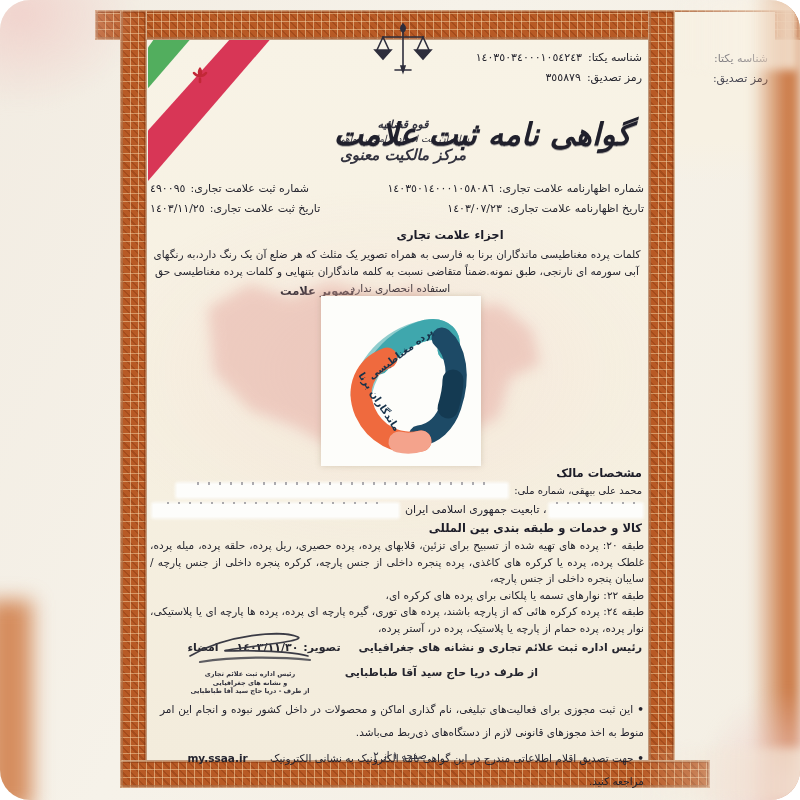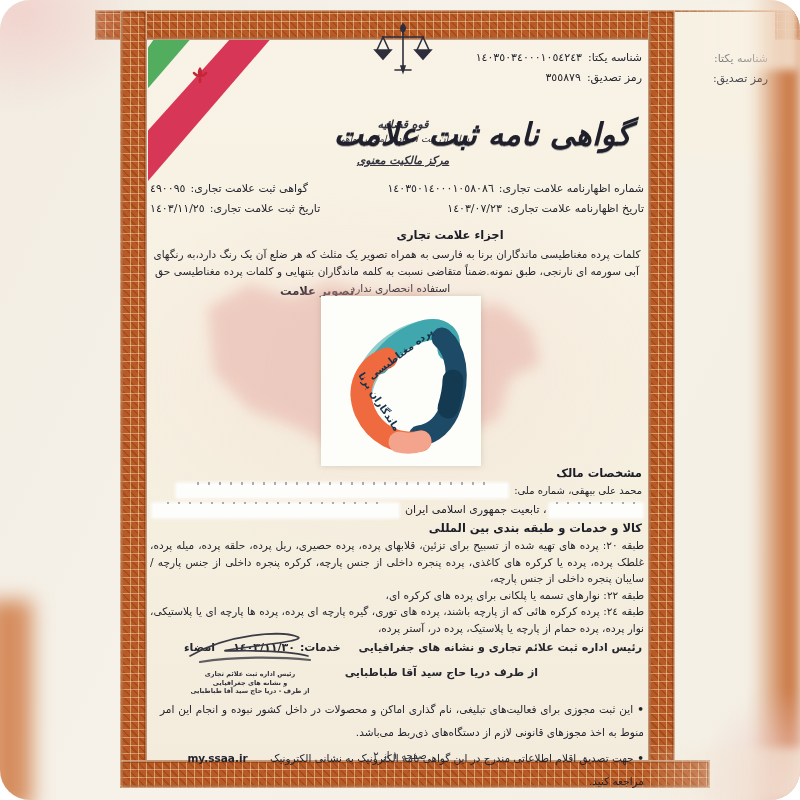--- a/index.html
+++ b/index.html
@@ -91,33 +91,33 @@
         <line x1="51" y1="15" x2="45" y2="28"></line>
         <line x1="51" y1="15" x2="57" y2="28"></line>
         <path d="M43 28 L59 28 L51 37 Z" fill="#2e2e3c"></path>
         <line x1="23" y1="48" x2="39" y2="48"></line>
       </g>
     </svg>
   </div>
   <div class="abs rtl" style="left:318px;top:78px;width:170px;text-align:center;color:#33333f;">
     <div style="font-size:11px;font-weight:bold;font-style:italic;margin-top:40px;">قوه قضائیه</div>
     <div style="font-size:9.5px;font-style:italic;margin-top:2px;">سازمان ثبت اسناد و املاک گواهی</div>
-    <div style="font-size:11px;font-weight:bold;font-style:italic;margin-top:10px;text-decoration:underline;">مرکز مالکیت معنوی</div>
+    <div style="font-size:15px;font-weight:bold;font-style:italic;margin-top:2px;">مرکز مالکیت معنوی</div>
   </div>
 
   <div class="abs rtl" style="left:320px;top:116px;width:325px;text-align:center;font-size:31px;font-weight:bold;font-style:italic;color:#20202c;letter-spacing:-1px;text-shadow:0 .5px 0 rgba(32,32,44,.35);">گواهی نامه ثبت علامت</div>
 
   <div class="abs rtl" style="left:150px;top:182px;width:494px;">
     <div class="row" style="justify-content:space-between;">
       <span class="row" style="gap:5px;">
         <span class="fieldlbl">شماره اظهارنامه علامت تجاری:</span>
         <span class="fieldval">١٤٠٣٥٠١٤٠٠٠١٠٥٨٠٨٦</span>
       </span>
       <span class="row" style="gap:5px;">
-        <span class="fieldlbl">گواهی ثبت علامت تجاری:</span>
+        <span class="fieldlbl">شماره ثبت علامت تجاری:</span>
         <span class="fieldval">٤٩٠٠٩٥</span>
       </span>
     </div>
     <div class="row" style="justify-content:space-between;margin-top:7px;">
       <span class="row" style="gap:5px;">
         <span class="fieldlbl">تاریخ اظهارنامه علامت تجاری:</span>
         <span class="fieldval">١٤٠٣/٠٧/٢٣</span>
       </span>
       <span class="row" style="gap:5px;">
         <span class="fieldlbl">تاریخ ثبت علامت تجاری:</span>
@@ -167,21 +167,21 @@
   </div>
   <div class="abs rtl smalltxt" style="left:150px;top:537px;width:494px;text-align:justify;line-height:16.5px;">
     <div>طبقه ٢٠: پرده های تهیه شده از تسبیح برای تزئین، قلابهای پرده، پرده حصیری، ریل پرده، حلقه پرده، میله پرده، غلطک پرده، پرده یا کرکره های کاغذی، پرده پنجره داخلی از جنس پارچه، کرکره پنجره داخلی از جنس پارچه / سایبان  پنجره داخلی از جنس پارچه،</div>
     <div>طبقه ٢٢: نوارهای تسمه یا پلکانی برای پرده های کرکره ای،</div>
     <div>طبقه ٢٤: پرده کرکره هائی که از پارچه باشند، پرده های توری، گیره پارچه ای پرده، پرده ها پارچه ای یا پلاستیکی، نوار پرده، پرده حمام از پارچه یا پلاستیک، پرده در، آستر پرده،</div>
   </div>
 
   <div class="abs rtl row" style="right:158px;top:641px;width:420px;gap:18px;">
     <span class="fieldlbl b">رئیس اداره ثبت علائم تجاری و نشانه های جغرافیایی</span>
     <span class="row" style="gap:5px;">
-      <span class="fieldlbl b">خدمات:</span>
+      <span class="fieldlbl b">تصویر:</span>
       <span class="fieldval b">١٤٠٣/١١/٣٠</span>
     </span>
     <span class="fieldlbl b">امضاء</span>
   </div>
   <div class="abs rtl fieldlbl b" style="right:262px;top:666px;width:320px;text-align:right;">از طرف دریا حاج سید آقا طباطبایی</div>
 
   <svg class="abs" style="left:182px;top:628px;" width="140" height="45" viewBox="0 0 140 45">
     <g fill="none" stroke="#3a3a44" stroke-width="1.6" stroke-linecap="round">
       <path d="M8 28 C45 6 100 2 116 9 C124 13 70 18 46 22 C28 25 92 19 126 28"></path>
       <path d="M18 34 C55 28 100 29 128 32" stroke-width="2.2" opacity=".8"></path>

